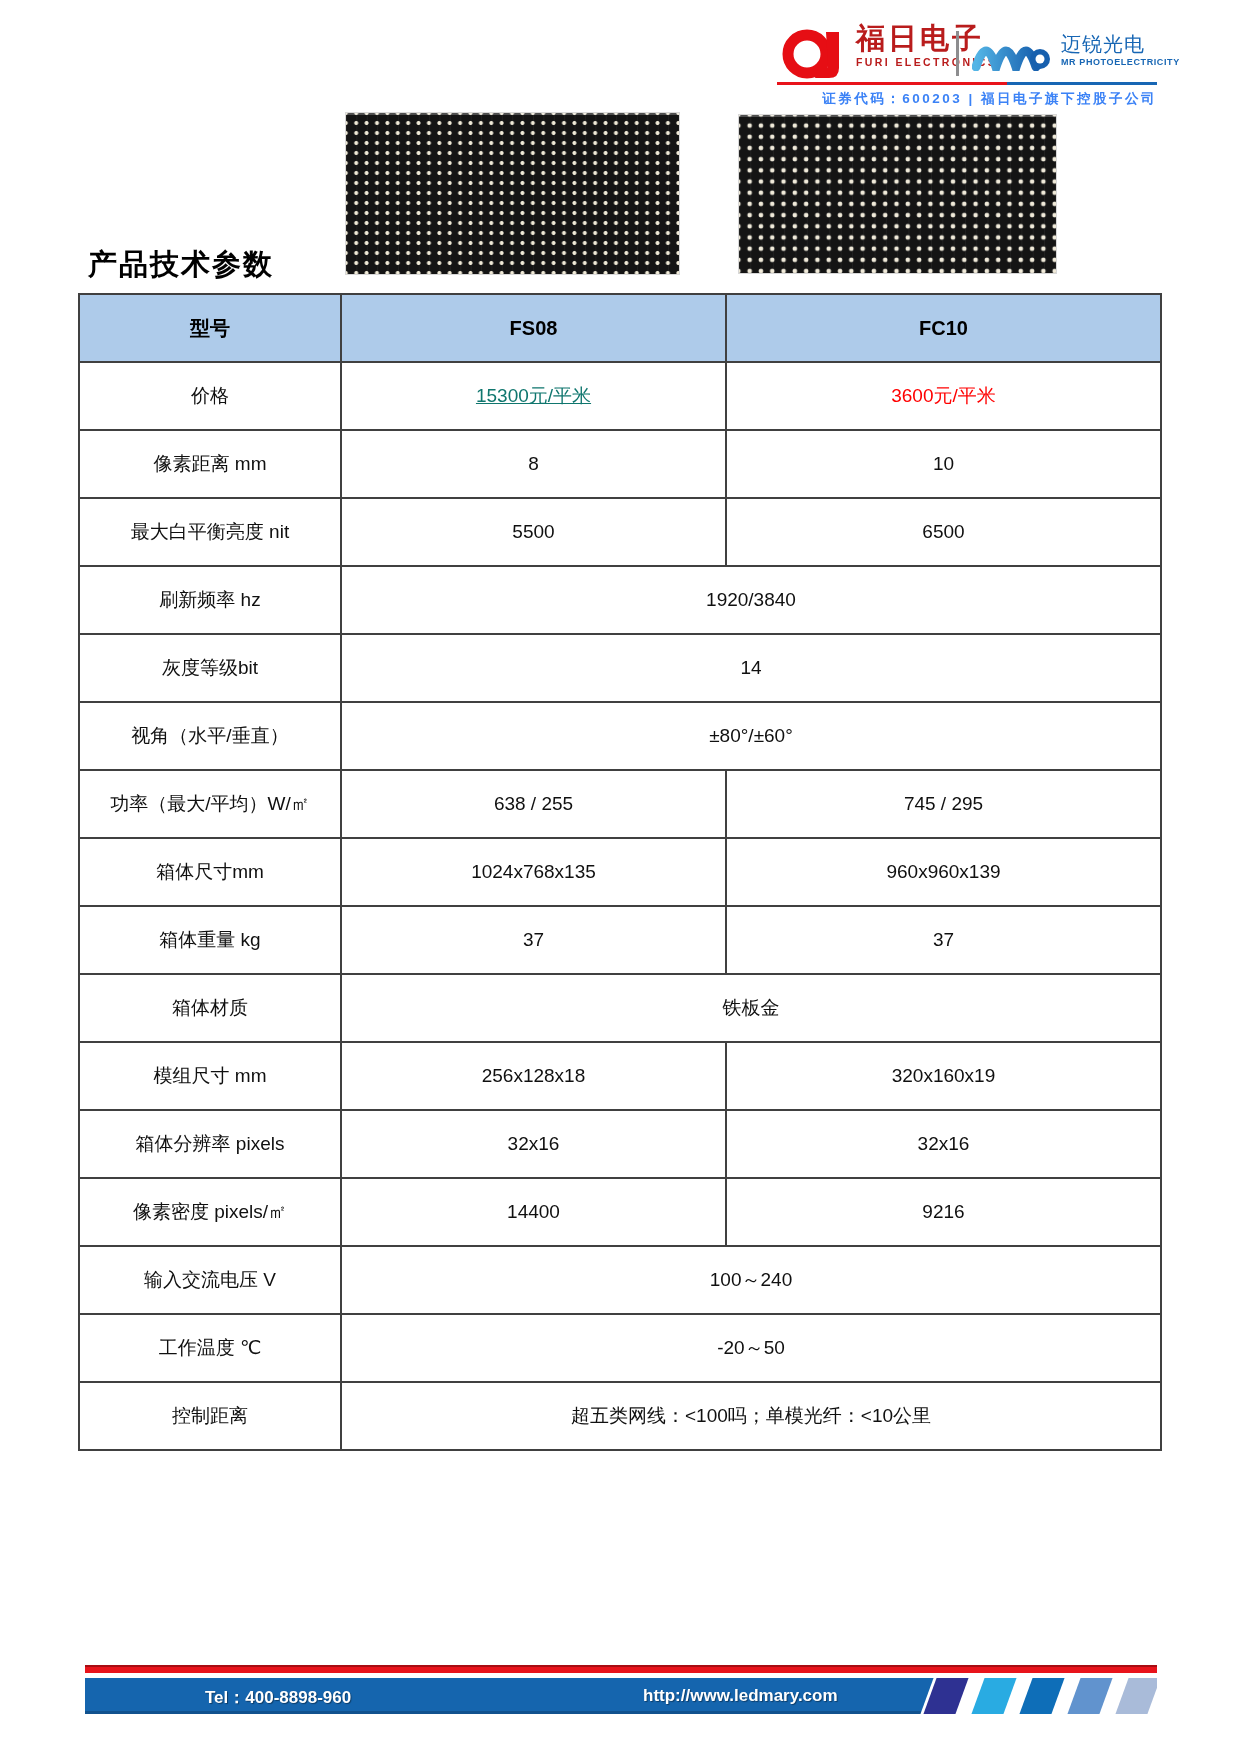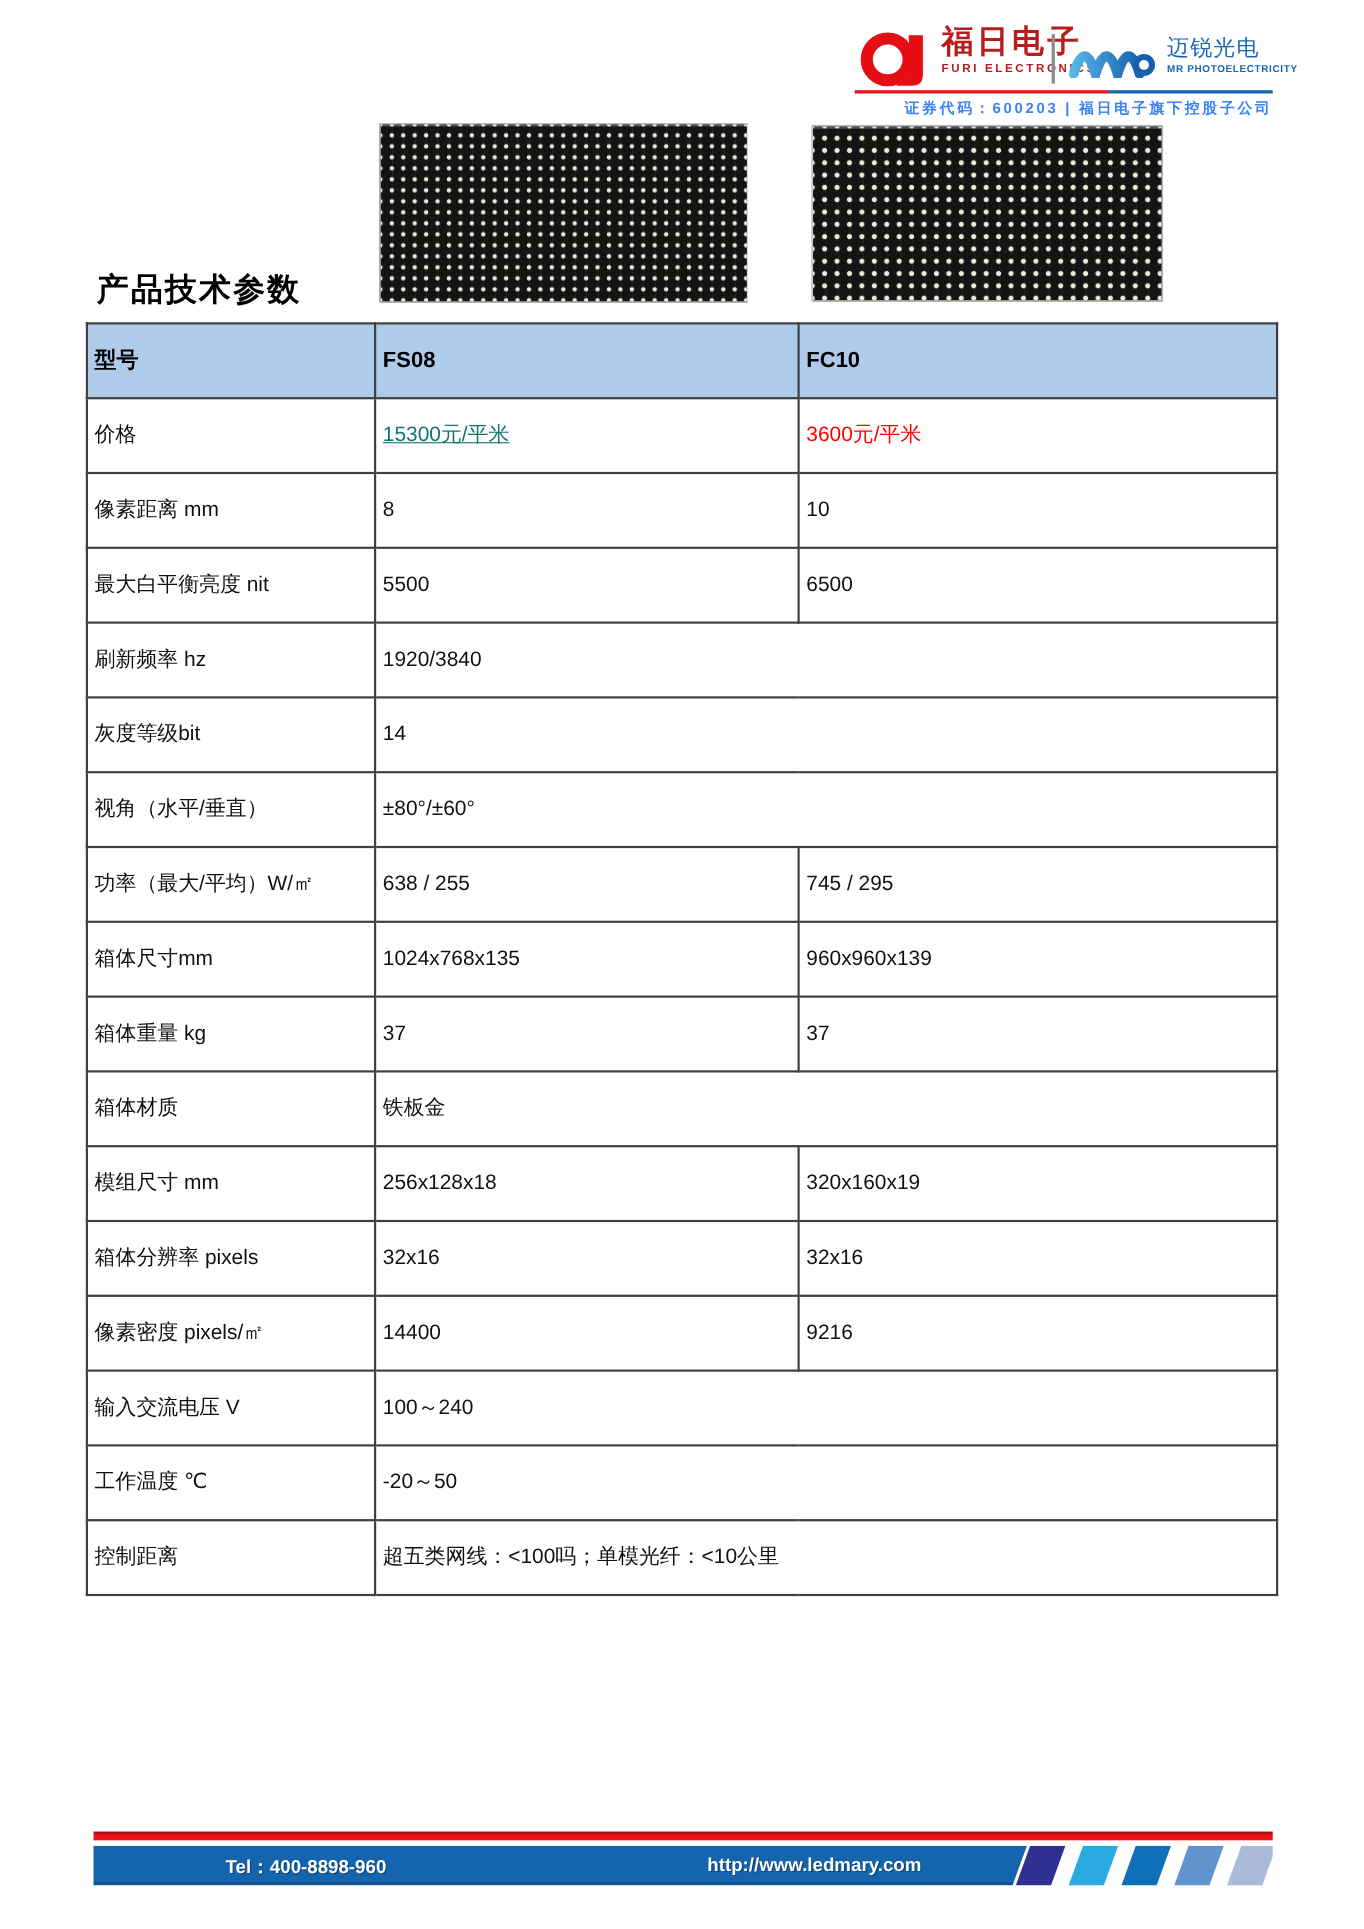--- a/index.html
+++ b/index.html
@@ -46,21 +46,21 @@
   }
   
   .page-title{
     position:absolute;left:88px;top:248px;
     font-size:29px;font-weight:bold;letter-spacing:2px;color:#000;line-height:32px;white-space:nowrap;
   }
   
   table.spec{
     position:absolute;left:78px;top:293px;width:1082px;
     border-collapse:collapse;table-layout:fixed;
-    text-align:left;font-size:19px;color:#101010;padding-left:27px;
+    text-align:center;font-size:19px;color:#101010;padding-left:27px;
   }
   table.spec col.c1{width:262px;}
   table.spec col.c2{width:385px;}
   table.spec col.c3{width:435px;}
   table.spec th,table.spec td{
     border:2px solid #404040;height:66px;padding:0 6px;
     font-weight:400;line-height:1.25;
   }
   table.spec th{
     background:#aecbea;font-weight:bold;font-size:20px;color:#000;

